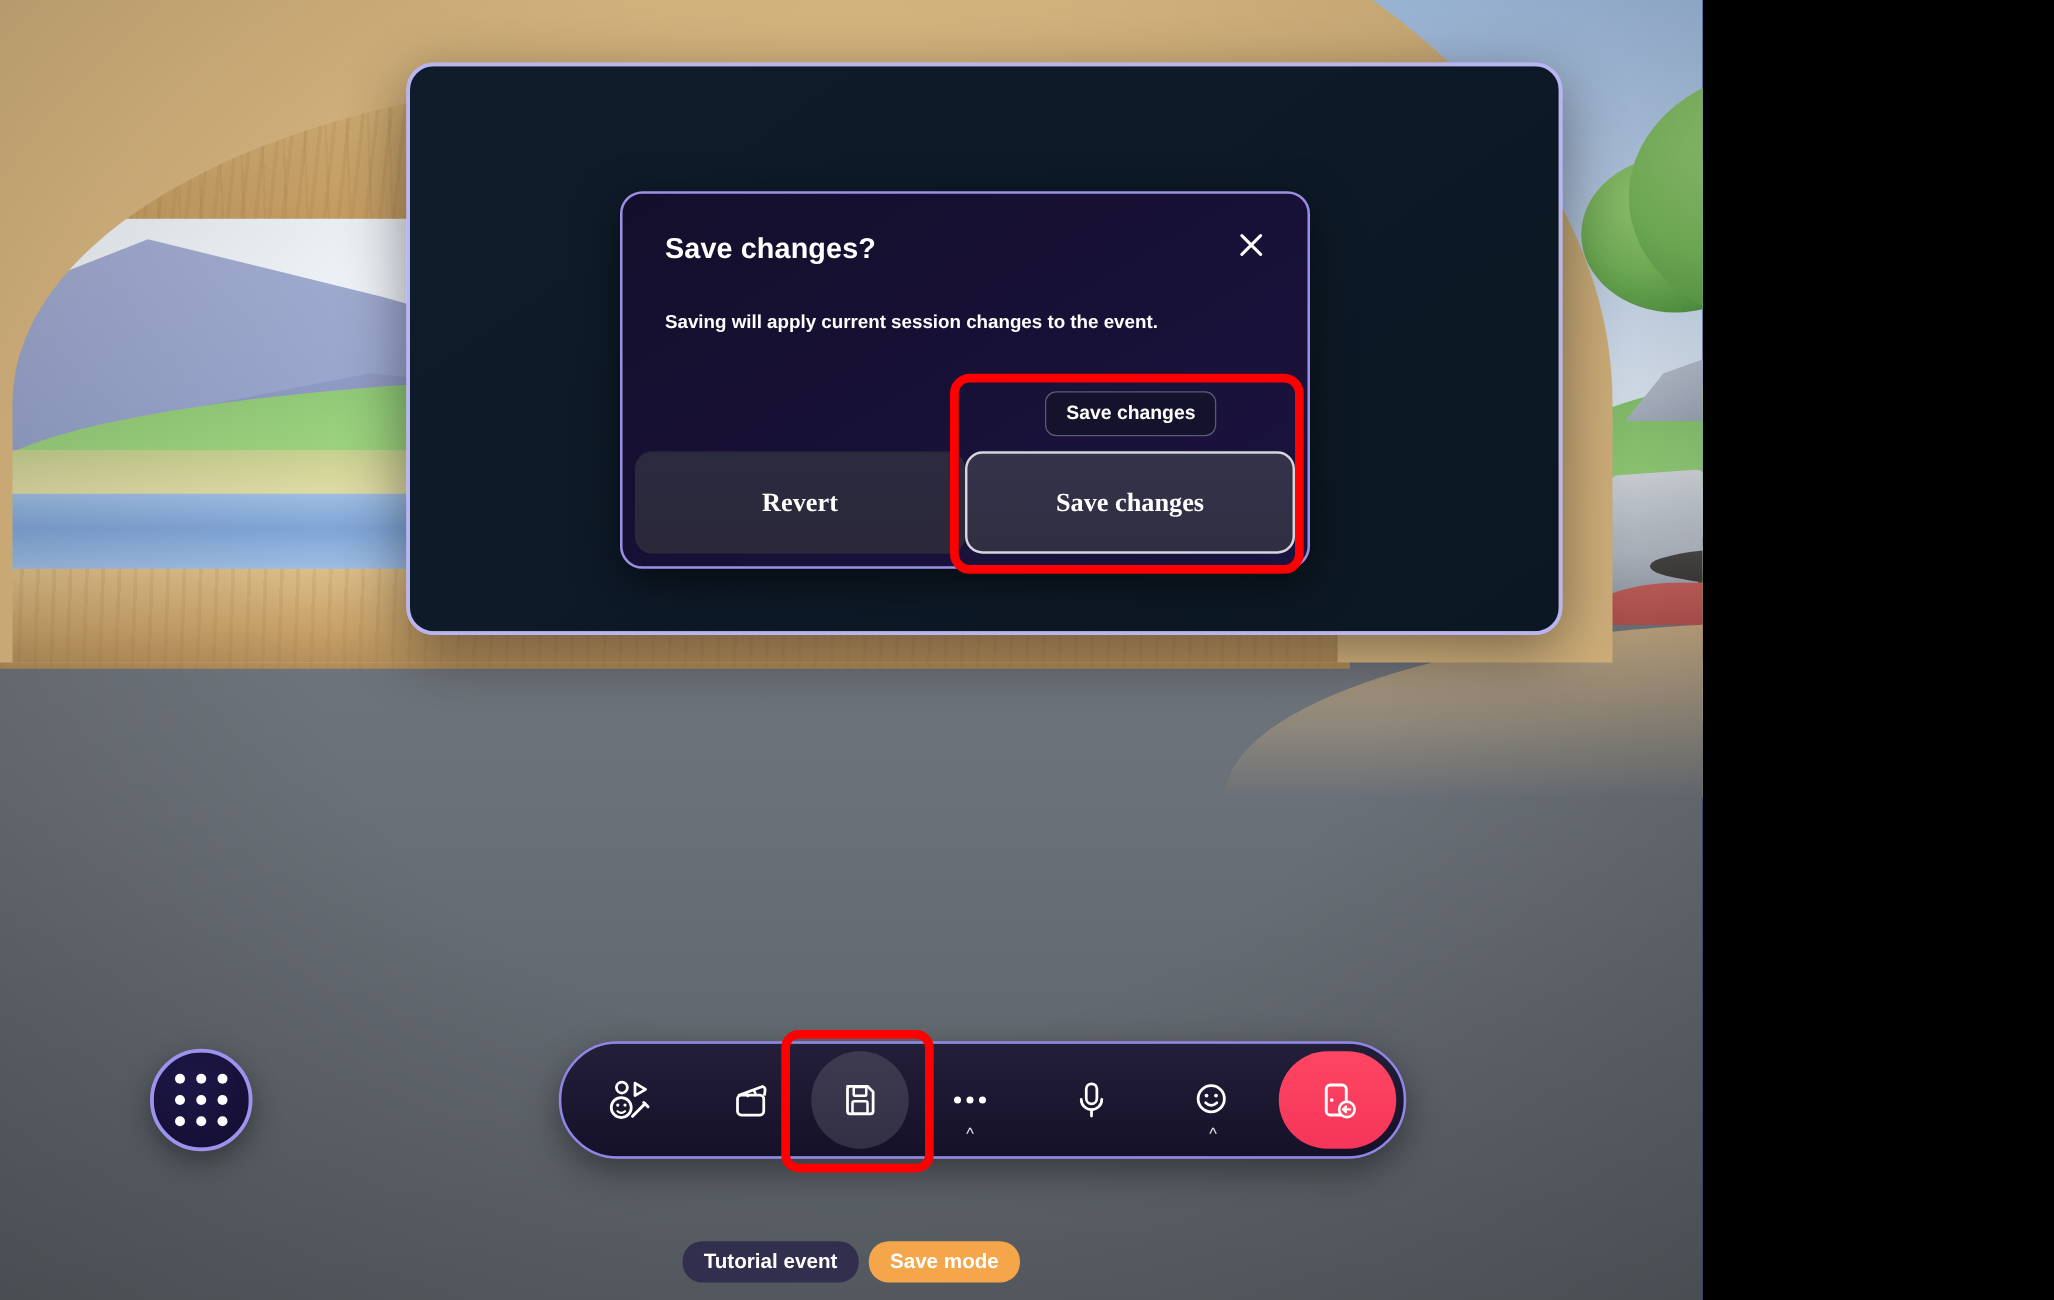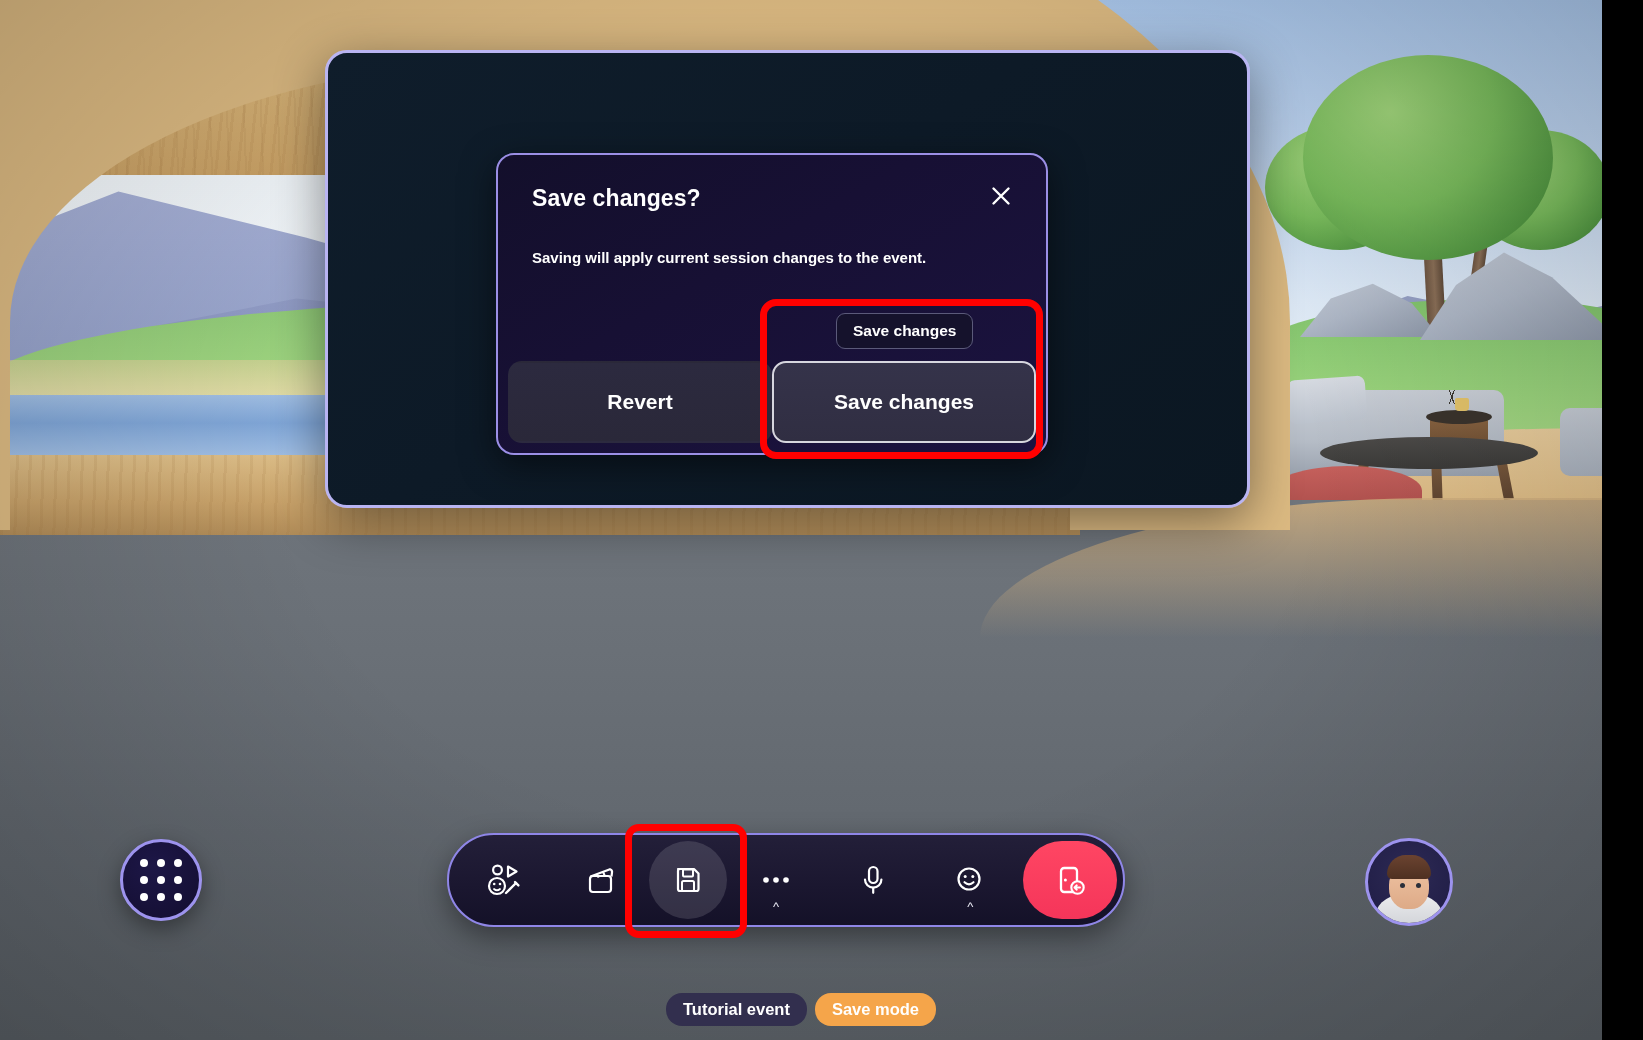--- a/index.html
+++ b/index.html
@@ -7,21 +7,21 @@
   html, body {
     width: 1643px; height: 1040px;
     overflow: hidden;
     background: #000;
     font-family: "Liberation Sans", sans-serif;
   }
 
   
   #scene {
     position: relative;
-    width: 1602px; height: 1040px;
+    width: 1362px; height: 1040px;
     overflow: hidden;
     background: #1d4ed8;
   }
 
   
   .sky {
     position: absolute; left: 0; top: 0; width: 1643px; height: 430px;
     background: linear-gradient(180deg, #a9c6ea 0%, #bdd3ef 35%, #dde9f6 70%, #eef4fb 100%);
   }
   .sky-left {
@@ -226,21 +226,21 @@
     color: #ffffff; background: transparent; border: 0; cursor: pointer;
     margin-top: -6px; margin-right: -6px;
   }
   .dlg-body {
     margin-top: 34px;
     color: #ffffff; font-size: 15px; font-weight: 700; line-height: 1.46;
     max-width: 480px;
   }
   .dlg-actions {
     position: absolute; left: 10px; right: 10px; bottom: 10px;
-    display: flex; 
+    display: flex;  font-family: Liberation Serif, serif;
   }
   .dlg-btn {
     flex: 1 1 0; height: 82px;
     display: flex; align-items: center; justify-content: center;
     border-radius: 14px; cursor: pointer;
     color: #ffffff; font-size: 21px; font-weight: 700;
     background: linear-gradient(180deg, #2c2a3f 0%, #2a2839 100%);
     border: 2px solid transparent;
   }
   .dlg-btn.focused {

